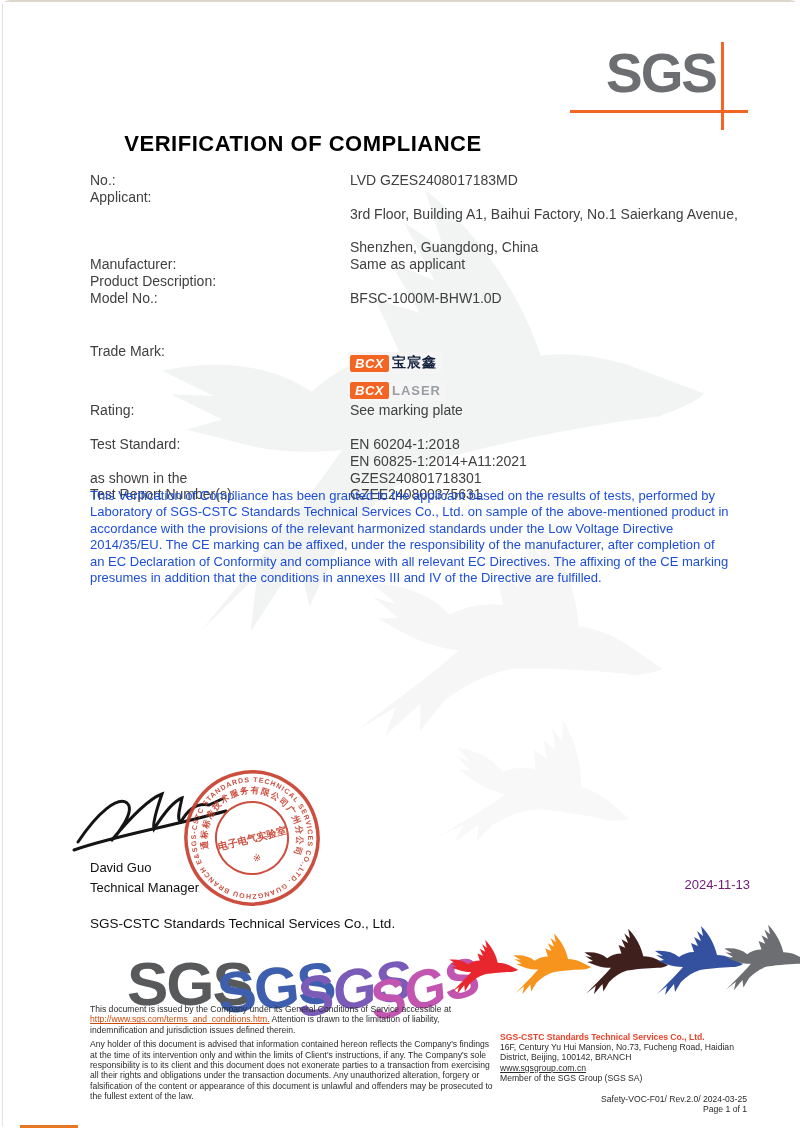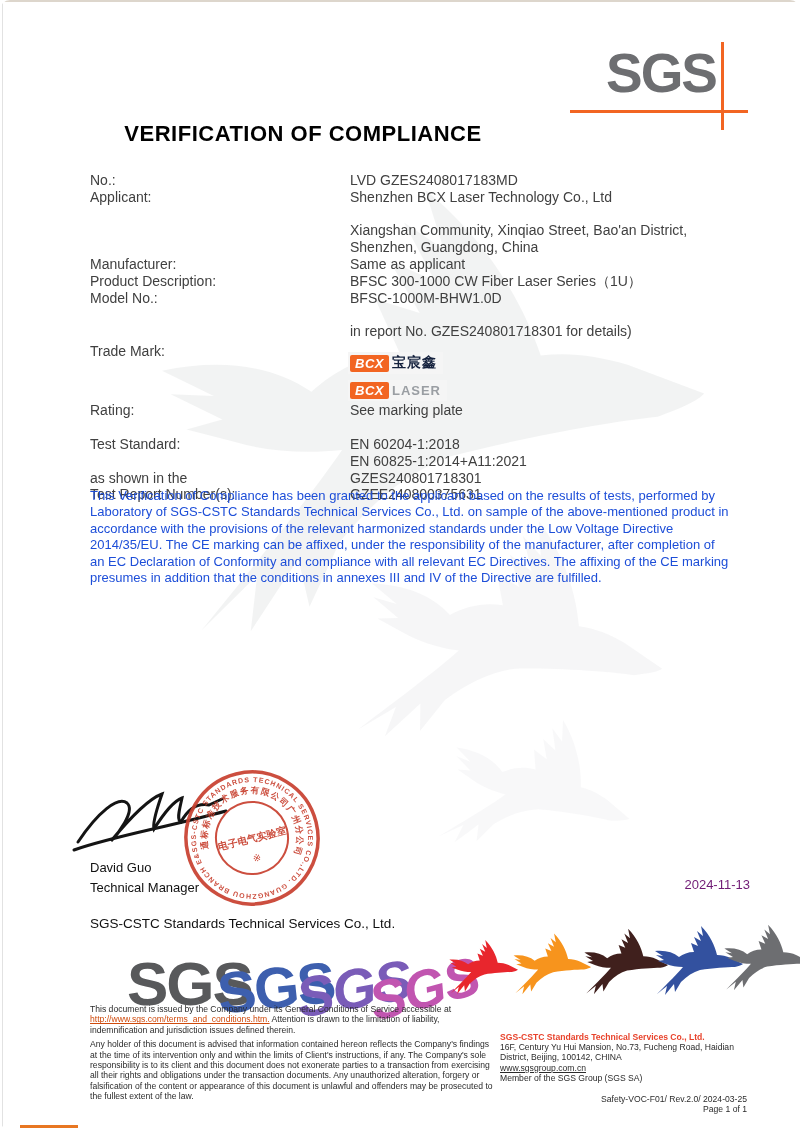--- a/index.html
+++ b/index.html
@@ -13,21 +13,21 @@
 
   
   .sgs-logo{position:absolute;left:600px;top:40px;width:170px;height:95px;z-index:2;}
   .sgs-logo .sgs-text{position:absolute;left:6px;top:0px;font-size:56px;font-weight:bold;
       color:#6d6e71;letter-spacing:-2px;transform:scaleX(.98);transform-origin:left;}
   .sgs-logo .hline{position:absolute;left:-30px;top:70px;width:178px;height:3px;background:#f26522;}
   .sgs-logo .vline{position:absolute;left:121px;top:2px;width:3px;height:88px;background:#f26522;}
 
   .content{position:absolute;left:90px;top:0;width:660px;height:1130px;z-index:1;}
   .abs{position:absolute;}
-  .title{left:0px;top:121px;width:426px;text-align:center;font-size:22px;font-weight:bold;
+  .title{left:0px;top:131px;width:426px;text-align:center;font-size:22px;font-weight:bold;
          letter-spacing:.5px;color:#000;}
   .lbl,.val{font-size:14px;line-height:16px;color:#404040;white-space:nowrap;}
   .lbl{left:0;}
   .val{left:260px;}
   .fullline{left:0;font-size:13px;color:#111;white-space:nowrap;}
 
   
   .tm{position:absolute;left:258px;background:#f5f5f5;padding:2px 6px 2px 2px;display:flex;align-items:center;gap:3px;}
   .bcx-box{background:#f26522;color:#fff;font-weight:bold;font-style:italic;font-size:13px;
            padding:1px 5px;border-radius:2px;letter-spacing:.5px;}
@@ -79,33 +79,30 @@
     <div class="vline"></div>
   </div>
 
   <div class="content">
     <div class="abs title">VERIFICATION OF COMPLIANCE</div>
 
     <span class="abs lbl" style="top:172px">No.:</span>
     <span class="abs val" style="top:172px">LVD GZES2408017183MD</span>
 
     <span class="abs lbl" style="top:189px">Applicant:</span>
-    <span class="abs val" style="top:189px">Shenzhen BCX Laser Technology Co., Ltd</span>
-    <span class="abs val" style="top:222px">Xiangshan Community, Xinqiao Street, Bao'an District,</span>
+    <span class="abs val" style="top:206px">3rd Floor, Building A1, Baihui Factory, No.1 Saierkang Avenue,</span>
     <span class="abs val" style="top:239px">Shenzhen, Guangdong, China</span>
 
     <span class="abs lbl" style="top:256px">Manufacturer:</span>
     <span class="abs val" style="top:256px">Same as applicant</span>
 
     <span class="abs lbl" style="top:273px">Product Description:</span>
-    <span class="abs val" style="top:273px">BFSC 300-1000 CW Fiber Laser Series（1U）</span>
 
     <span class="abs lbl" style="top:290px">Model No.:</span>
     <span class="abs val" style="top:290px">BFSC-1000M-BHW1.0D</span>
-    <span class="abs val" style="top:323px">in report No. GZES240801718301 for details)</span>
 
     <span class="abs lbl" style="top:343px">Trade Mark:</span>
     <div class="tm" style="top:352px">
       <span class="bcx-box">BCX</span>
       <span class="tm-cn">宝宸鑫</span>
     </div>
     <div class="tm" style="top:380px">
       <span class="bcx-box">BCX</span>
       <span class="tm-laser">LASER</span>
     </div>
@@ -171,21 +168,21 @@
   </svg>
 
   <div class="foot-left">
     <p><span>This document is issued by the Company under its General Conditions of Service accessible at </span><a href="#">http://www.sgs.com/terms_and_conditions.htm.</a><span> Attention is drawn to the limitation of liability, indemnification and jurisdiction issues defined therein.</span></p>
     <p>Any holder of this document is advised that information contained hereon reflects the Company's findings at the time of its intervention only and within the limits of Client's instructions, if any. The Company's sole responsibility is to its client and this document does not exonerate parties to a transaction from exercising all their rights and obligations under the transaction documents. Any unauthorized alteration, forgery or falsification of the content or appearance of this document is unlawful and offenders may be prosecuted to the fullest extent of the law.</p>
   </div>
 
   <div class="foot-right">
     <div class="co">SGS-CSTC Standards Technical Services Co., Ltd.</div>
     <div>16F, Century Yu Hui Mansion, No.73, Fucheng Road, Haidian</div>
-    <div>District, Beijing, 100142, CHINA</div>
+    <div>District, Beijing, 100142, BRANCH</div>
     <div><a href="#">www.sgsgroup.com.cn</a></div>
     <div>Member of the SGS Group (SGS SA)</div>
   </div>
 
   <div class="doc-ref">
     <div>Safety-VOC-F01/ Rev.2.0/ 2024-03-25</div>
     <div>Page 1 of 1</div>
   </div>
 
   <div class="orange-bar"></div>

